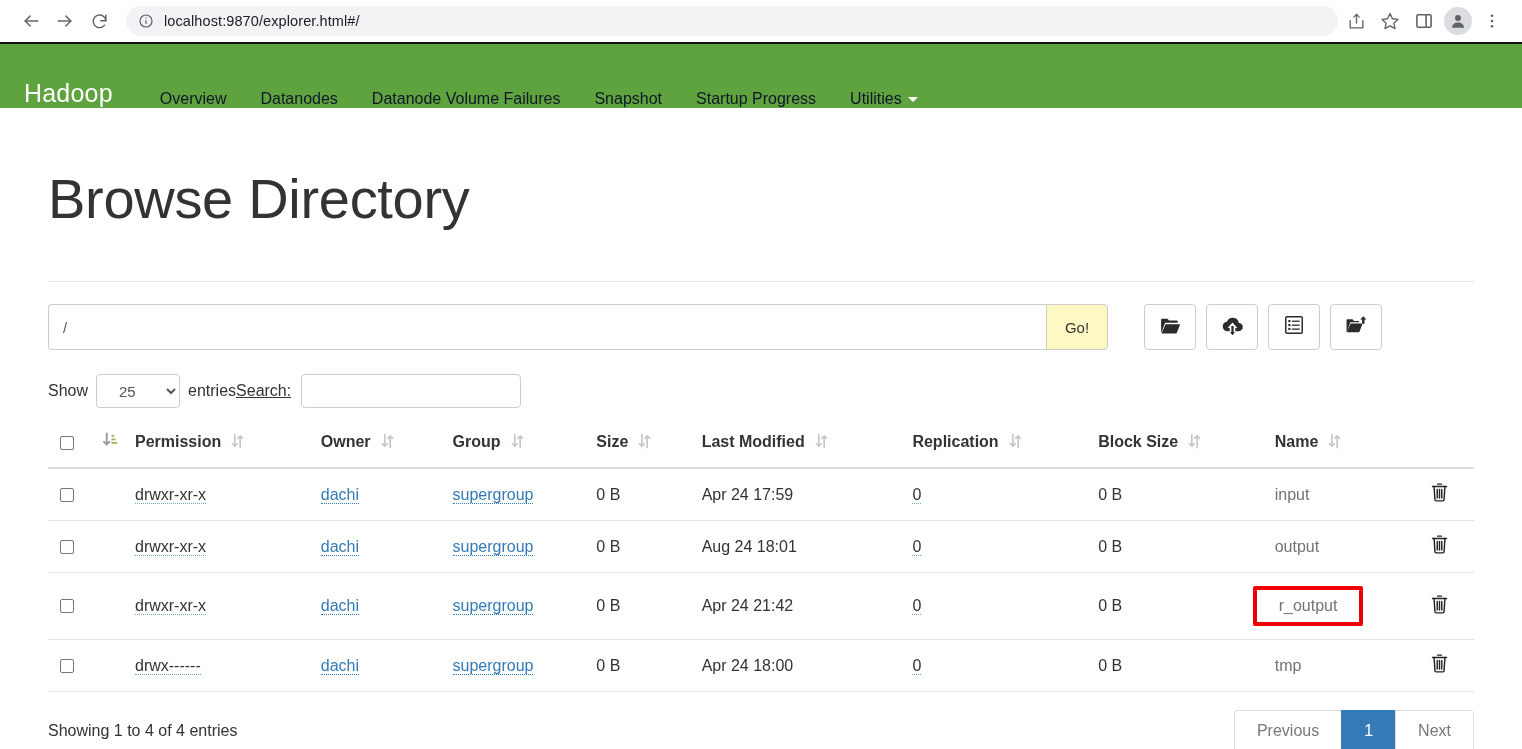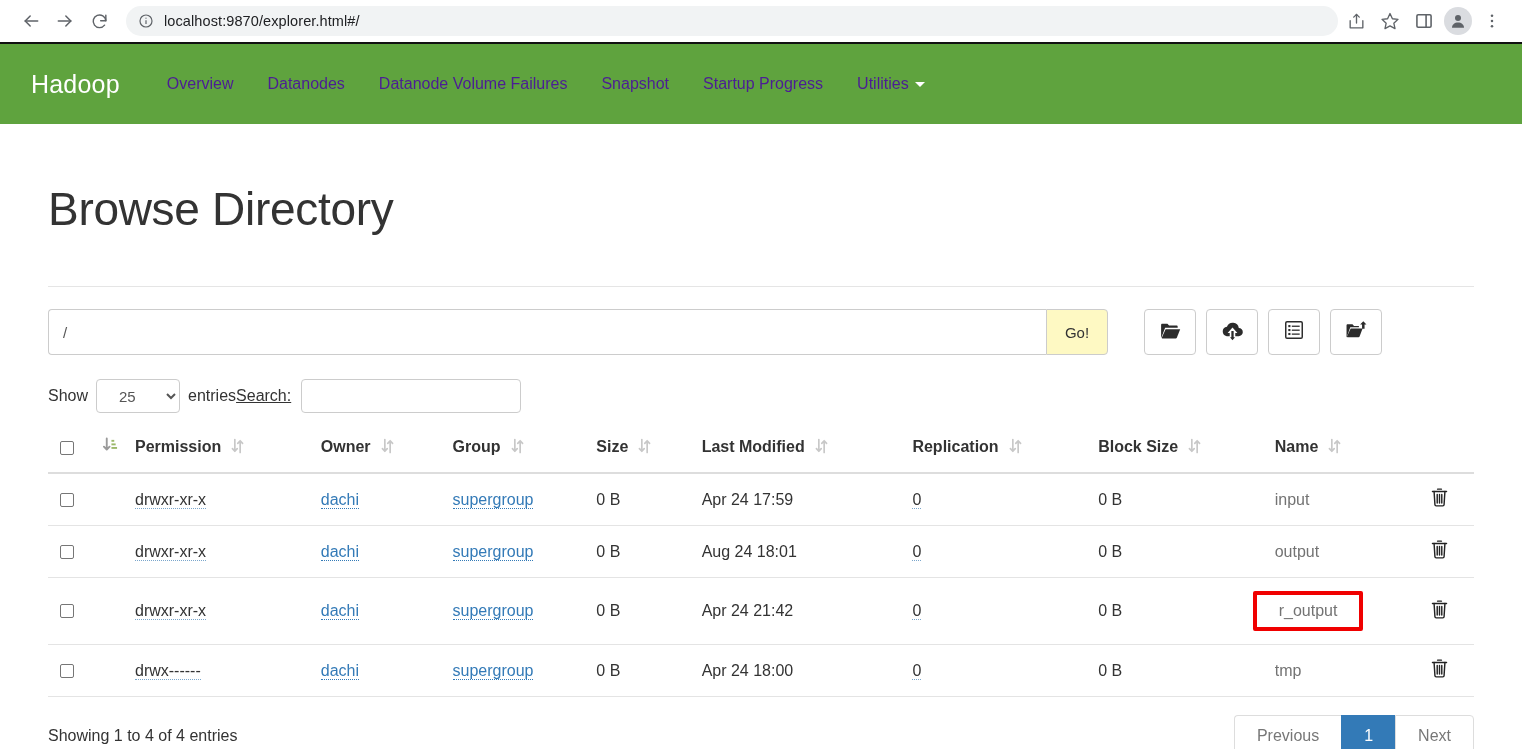--- a/index.html
+++ b/index.html
@@ -54,56 +54,56 @@
     color:#5f6368; border-radius: 50%;
   }
   .avatar-btn {
     width:28px;height:28px;border-radius:50%;
     background:#dadce0; display:flex;align-items:center;justify-content:center;
     color:#5f6368;
   }
 
   
   .hadoop-nav {
-    height: 80px;
+    height: 64px;
     background: #5FA33E;
     display: flex;
-    align-items: center;
-    padding-left: 31px;
+    align-items: flex-end;
+    padding-left: 24px;
     color: #ffffff;
   }
   .brand {
     font-size: 25px;
     color: #ffffff;
     margin-right: 30px;
     letter-spacing: .2px;
   }
   .nav-link {
     font-size: 16px;
-    color: #4c1d95;
+    color: #0f172a;
     padding: 0 17px;
     white-space: nowrap;
     text-decoration: none;
   }
   .caret {
     display:inline-block;
     width:0;height:0;
     border-left:5px solid transparent;
     border-right:5px solid transparent;
     border-top:5px solid #ffffff;
     margin-left:6px;
     vertical-align: middle;
   }
 
   
   .container {
     padding: 0 48px;
   }
   .page-title {
-    font-size: 46px;
+    font-size: 56px;
     font-weight: 400;
     color: #333333;
     margin: 58px 0 0 0;
     letter-spacing: -0.3px;
   }
   .title-rule {
     border: 0;
     border-top: 1px solid #e5e5e5;
     margin: 50px 0 22px 0;
   }

